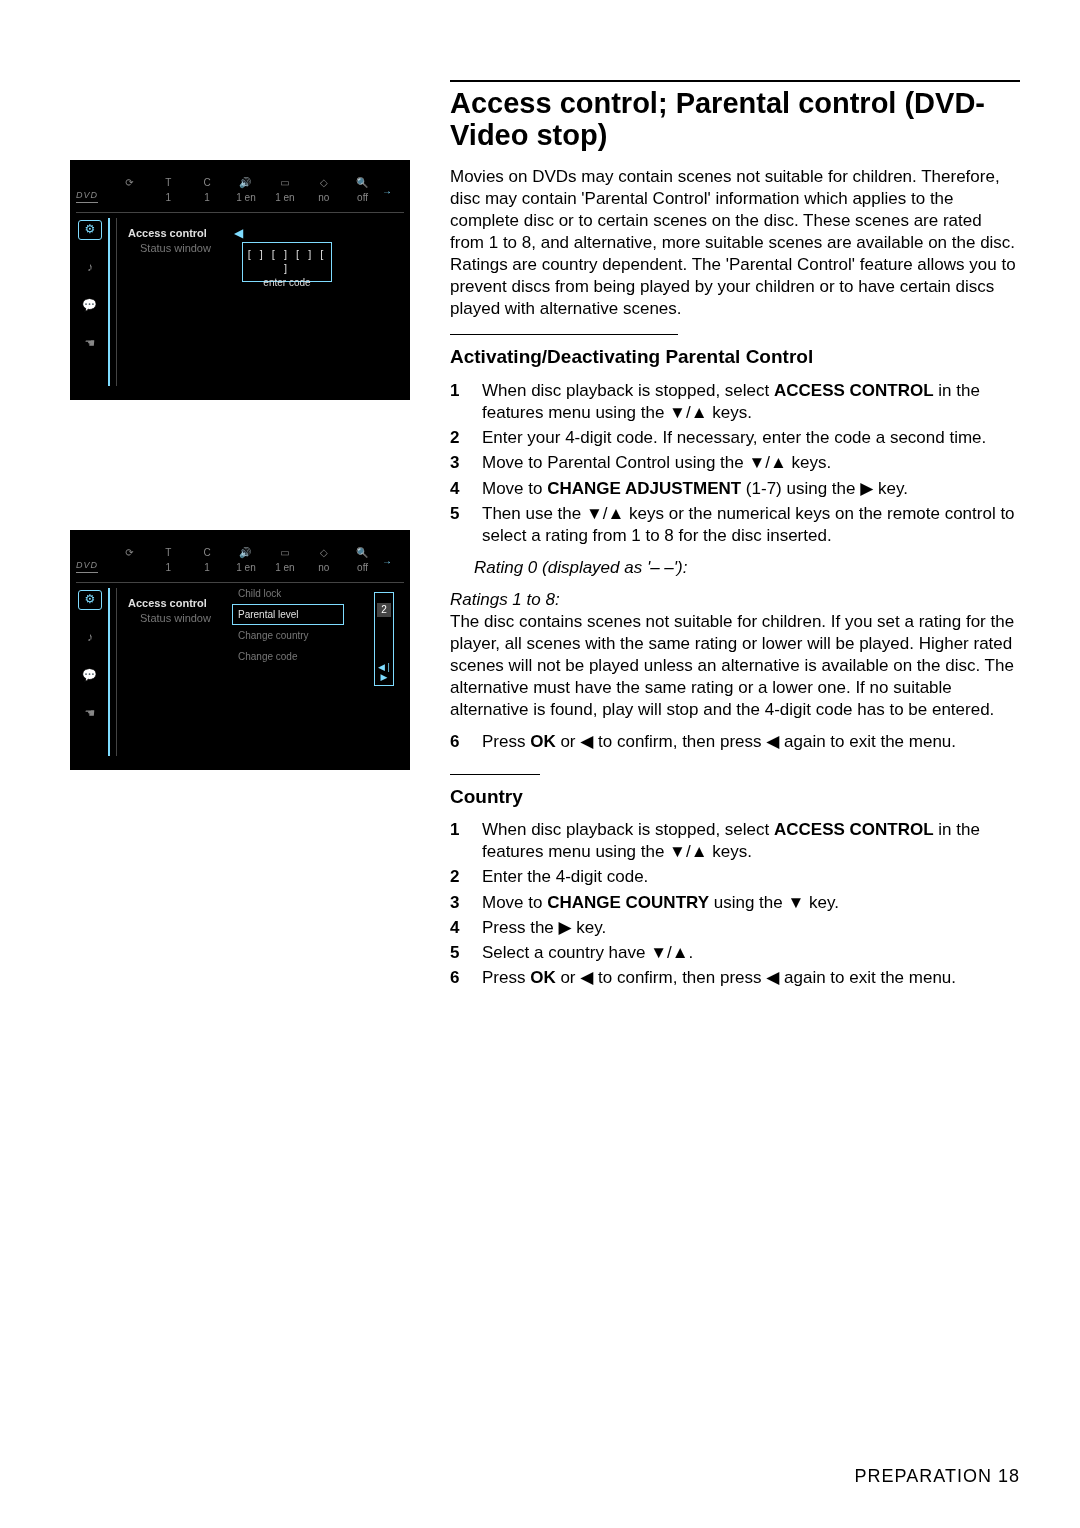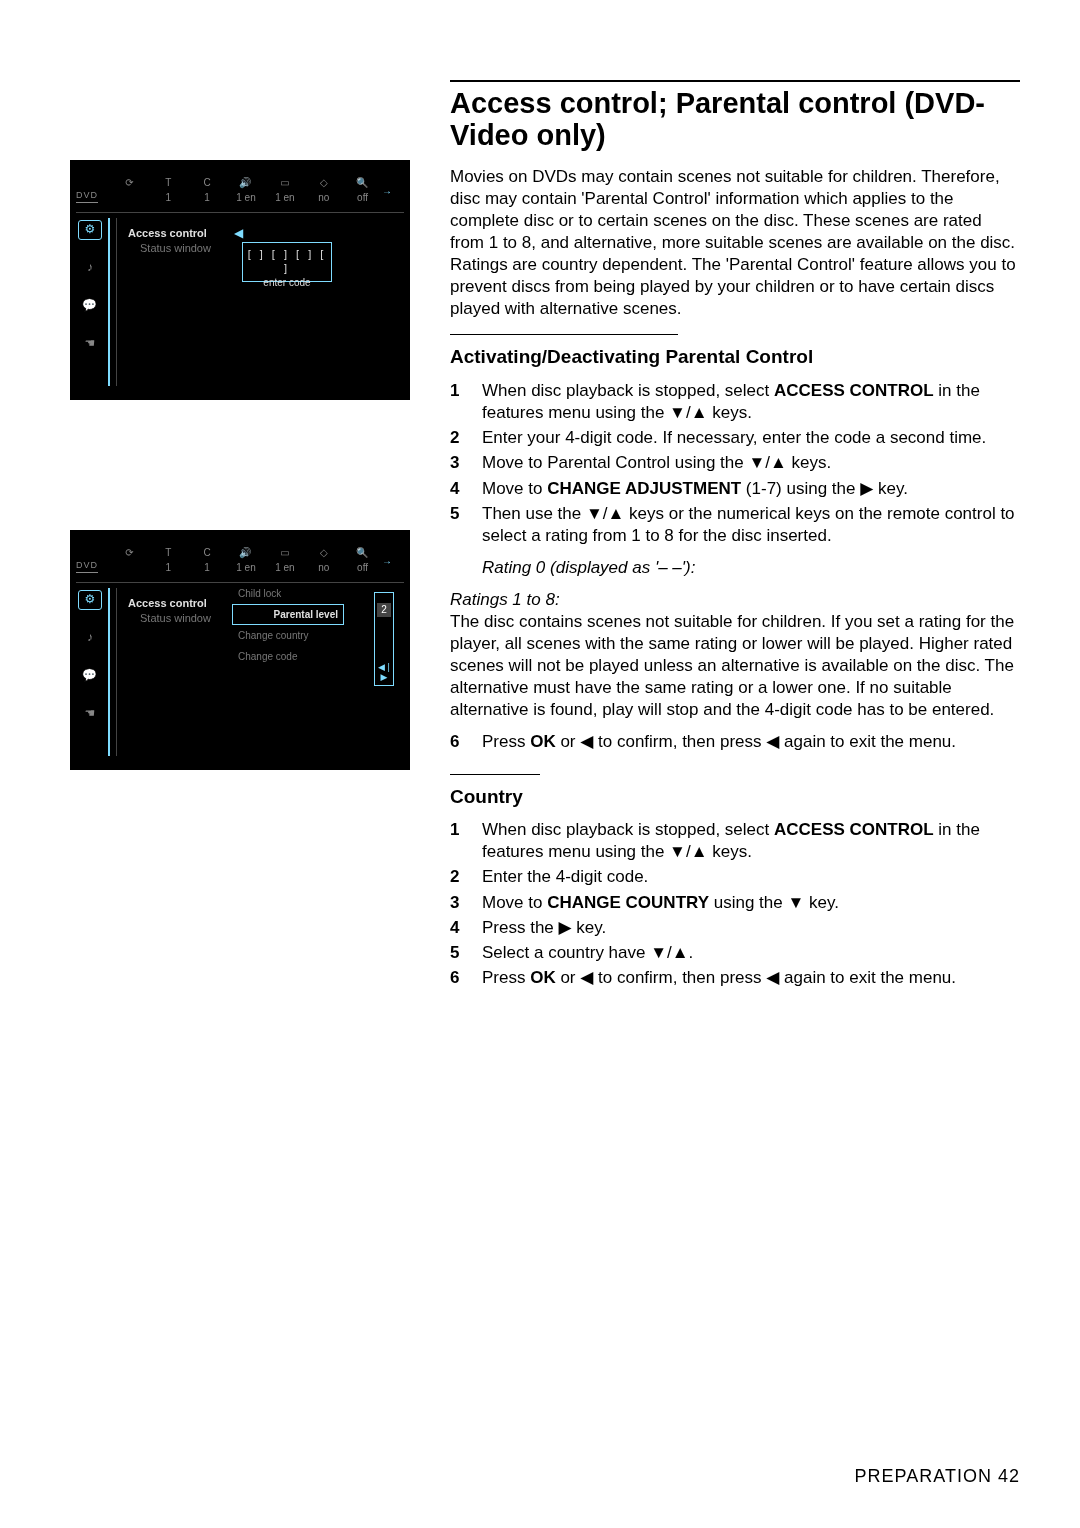--- a/index.html
+++ b/index.html
@@ -64,20 +64,21 @@
     flex: 0 0 16px;
     color: #7fdcff;
   }
   .osd-dvd {
     position: absolute;
     top: 30px; left: 6px;
     font-size: 9px;
     letter-spacing: 1px;
     color: #888;
     border-bottom: 1px solid #888;
+    font-style: italic;
   }
   .osd-hr {
     position: absolute;
     top: 52px; left: 6px; right: 6px;
     border-top: 1px solid #444;
   }
   .osd-sidebar {
     position: absolute;
     top: 60px; left: 6px;
     width: 28px;
@@ -143,22 +144,21 @@
     color: #777;
     line-height: 1.3;
   }
   .osd-submenu .row {
     padding: 3px 5px;
     border: 1px solid transparent;
   }
   .osd-submenu .row.sel {
     border: 1px solid #7fdcff;
     color: #e0e0e0;
-    font-weight: bold;
-    text-align: right;
+    font-weight: normal;
   }
   .osd-slider {
     position: absolute;
     top: 62px; right: 16px;
     width: 20px; height: 94px;
     border: 1px solid #7fdcff;
     box-sizing: border-box;
   }
   .osd-slider .knob {
     position: absolute;
@@ -339,21 +339,21 @@
         <div class="osd-slider">
           <div class="knob">2</div>
           <div class="ctrl">◀ |<br>▶</div>
         </div>
       </div>
 
     </div>
 
     <div class="right-col">
       <div class="rule"></div>
-      <h1 class="title">Access control; Parental control (DVD-Video only)</h1>
+      <h1 class="title">Access control; Parental control (DVD-Video stop)</h1>
 
       <p class="body">Movies on DVDs may contain scenes not suitable for children. Therefore, disc may contain 'Parental Control' information which applies to the complete disc or to certain scenes on the disc. These scenes are rated from 1 to 8, and alternative, more suitable scenes are available on the disc. Ratings are country dependent. The 'Parental Control' feature allows you to prevent discs from being played by your children or to have certain discs played with alternative scenes.</p>
 
       <div class="rule-thin"></div>
       <h2 class="sub">Activating/Deactivating Parental Control</h2>
 
       <ol class="steps">
         <li>
           <span class="num">1</span>
           <span class="txt">
@@ -373,21 +373,21 @@
           <span class="txt">
             <span>Move to </span><span class="bold">CHANGE ADJUSTMENT</span><span> (1-7) using the ▶  key.</span>
           </span>
         </li>
         <li>
           <span class="num">5</span>
           <span class="txt">Then use the ▼/▲ keys or the numerical keys on the remote control to select a rating from 1 to 8 for the disc inserted.</span>
         </li>
       </ol>
 
-      <p class="body" style="margin-left:32px">
+      <p class="body" style="margin-left:24px">
         <span class="ital">Rating 0 (displayed as '– –'):</span><br>
       </p>
 
       <p class="body" style="">
         <span class="ital">Ratings 1 to 8:</span><br>
         <span>The disc contains scenes not suitable for children. If you set a rating for the player, all scenes with the same rating or lower will be played. Higher rated scenes will not be played unless an alternative is available on the disc. The alternative must have the same rating or a lower one. If no suitable alternative is found, play will stop and the 4-digit code has to be entered.</span>
       </p>
 
       <ol class="steps">
         <li>
@@ -432,15 +432,15 @@
             <span>Press </span><span class="bold">OK</span><span> or ◀ to confirm, then press ◀ again to exit the menu.</span>
           </span>
         </li>
       </ol>
 
     </div>
   </div>
 
   <div class="footer">
     <span>PREPARATION</span>
-    <span>42</span>
+    <span>18</span>
   </div>
 </div>
 
 </body></html>

